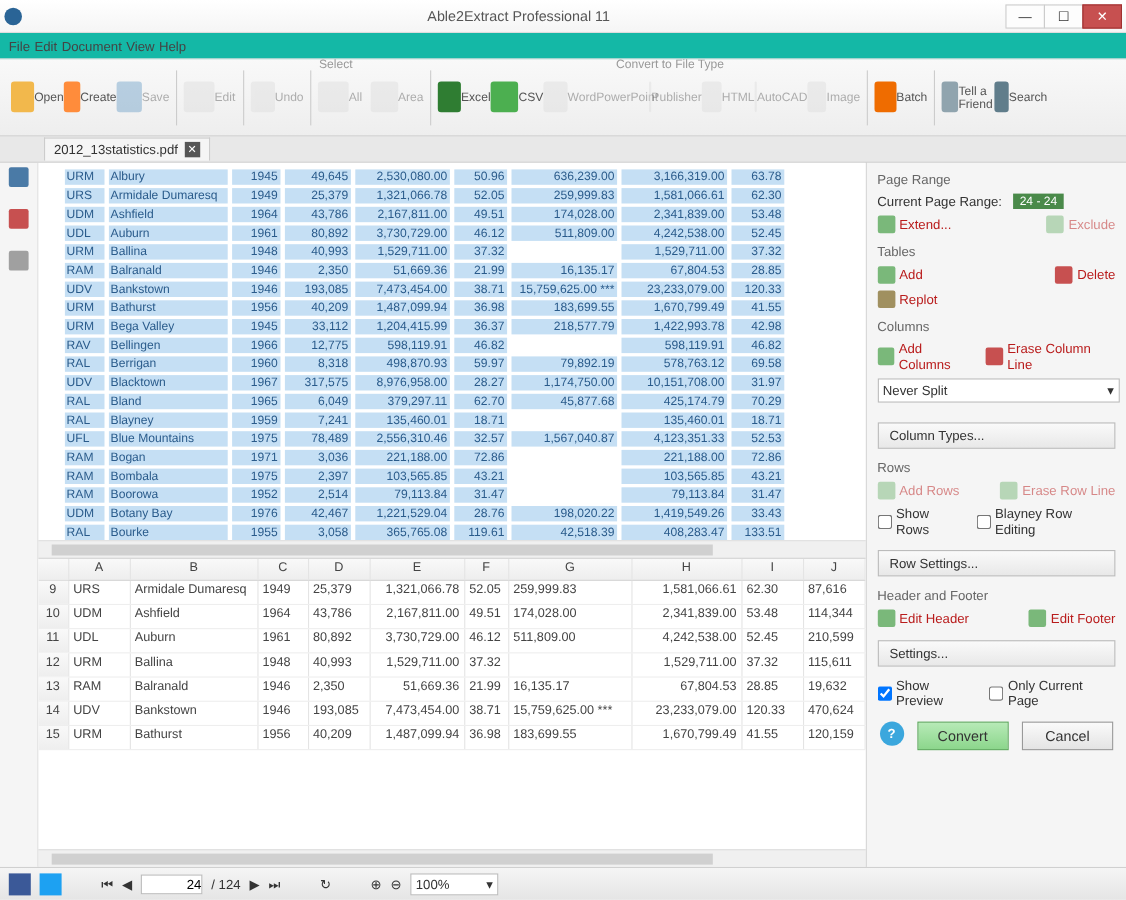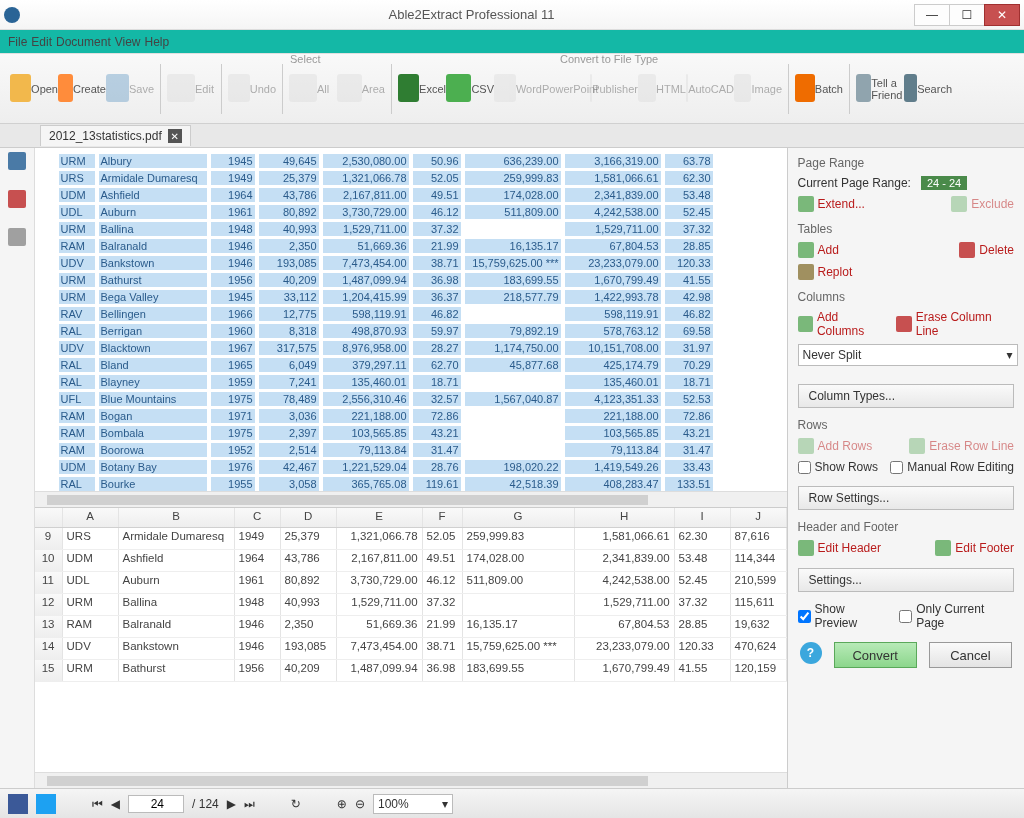--- a/index.html
+++ b/index.html
@@ -57,21 +57,21 @@
 .rpbtn { display: flex; align-items: center; gap: 4px; color: #b91c1c; }
 .rpbtn .bicon { width: 16px; height: 16px; background: #7ab87a; border-radius: 2px; }
 .rpbtn.disabled { opacity: 0.5; }
 .rpbadge { background: #4a8a4a; color: #fff; padding: 1px 6px; font-size: 11px; }
 .rpdrop { width: 220px; height: 22px; border: 1px solid #bbb; background: #fff; padding: 2px 4px; display:flex; align-items:center; justify-content:space-between; }
 .rpbtn2 { border: 1px solid #bbb; background: linear-gradient(#fafafa,#e8e8e8); padding: 4px 10px; font-size: 12px; margin-top: 12px; }
 .rpchk { display: flex; align-items: center; gap: 4px; }
 .rpchk input { width: 13px; height: 13px; }
 
 .bottombar { height: 30px; background: linear-gradient(#f5f5f5,#e5e5e5); border-top: 1px solid #ccc; display: flex; align-items: center; padding: 0 8px; gap: 8px; }
-.bbinput { width: 56px; height: 18px; border: 1px solid #bbb; background: #fff; text-align: right; padding: 0 19px; font-size: 12px; }
+.bbinput { width: 56px; height: 18px; border: 1px solid #bbb; background: #fff; text-align: right; padding: 0 0; font-size: 12px; }
 .bbsel { width: 80px; height: 20px; border: 1px solid #bbb; background: #fff; padding: 0 4px; display:flex; align-items:center; justify-content:space-between; font-size: 12px; }
 
 .convertbar { display: flex; gap: 12px; padding: 6px 2px 0; }
 .bigbtn { flex: 1; height: 26px; border: 1px solid #999; display: flex; align-items: center; justify-content: center; font-size: 13px; }
 .bigbtn.primary { background: linear-gradient(#b7eab7,#8cd68c); border-color: #5aa85a; }
 .bigbtn.secondary { background: linear-gradient(#fafafa,#e4e4e4); }
 .helpicon { width: 22px; height: 22px; border-radius: 50%; background: #3ba7dd; color: #fff; display:flex; align-items:center; justify-content:center; font-weight:bold; }
 .socicon { width: 20px; height: 20px; }
 
 .ticon.open{background:#f2b84c;} .ticon.create{background:#ff8c3b;} .ticon.save{background:#6da0c8;}
@@ -611,21 +611,21 @@
             <span>Erase Row Line</span>
           </div>
       </div>
       <div class="rprow" style="justify-content:space-between">
         <label class="rpchk">
             <input type="checkbox" style="">
             <span>Show Rows</span>
           </label>
         <label class="rpchk">
             <input type="checkbox" style="">
-            <span>Manual Row Editing</span>
+            <span>Blayney Row Editing</span>
           </label>
       </div>
       <div class="rpbtn2">Row Settings...</div>
     </div>
 
     <div class="rpsection">
       <div class="rplabel">Header and Footer</div>
       <div class="rprow" style="justify-content:space-between">
         <div class="rpbtn">
             <div class="bicon"></div>

